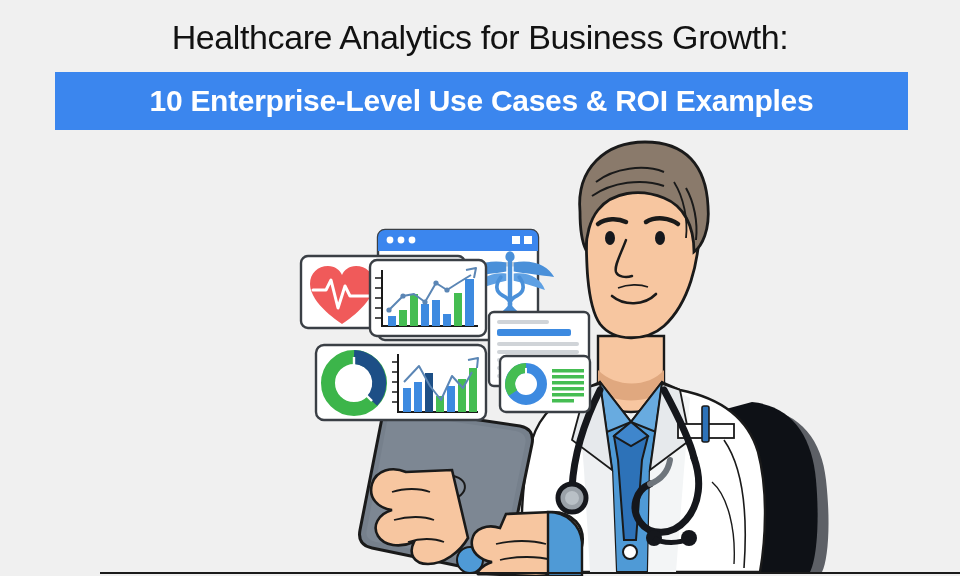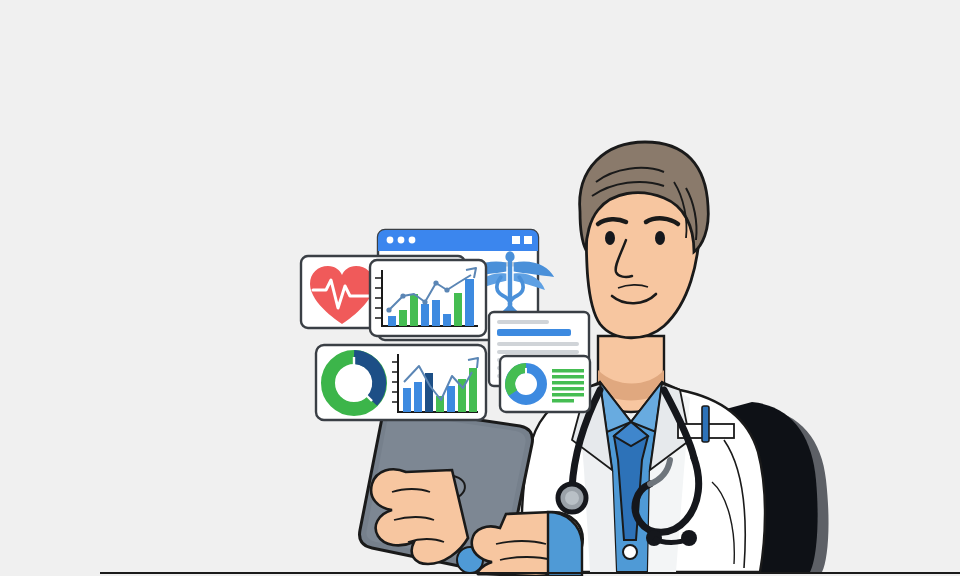--- a/index.html
+++ b/index.html
@@ -53,21 +53,27 @@
   #baseline {
     position:absolute; left:100px; top:572px; width:860px; height:2px;
     background:#1a1a1a;
   }
 </style>
 </head>
 <body>
 
 <div id="stage">
 
-
+  <div id="title-block">
+    <div id="page-title">Healthcare Analytics for Business Growth:</div>
+  </div>
+
+  <div id="subtitle-bar">
+    <div id="subtitle-text">10 Enterprise-Level Use Cases &amp; ROI Examples</div>
+  </div>
 
   <div id="illustration">
   <svg width="960" height="436" viewBox="0 0 960 436" xmlns="http://www.w3.org/2000/svg">
     <defs>
       <clipPath id="clipDonut1">
             <rect x="0" y="0" width="960" height="436"></rect>
           </clipPath>
     </defs>
 
     <g>

